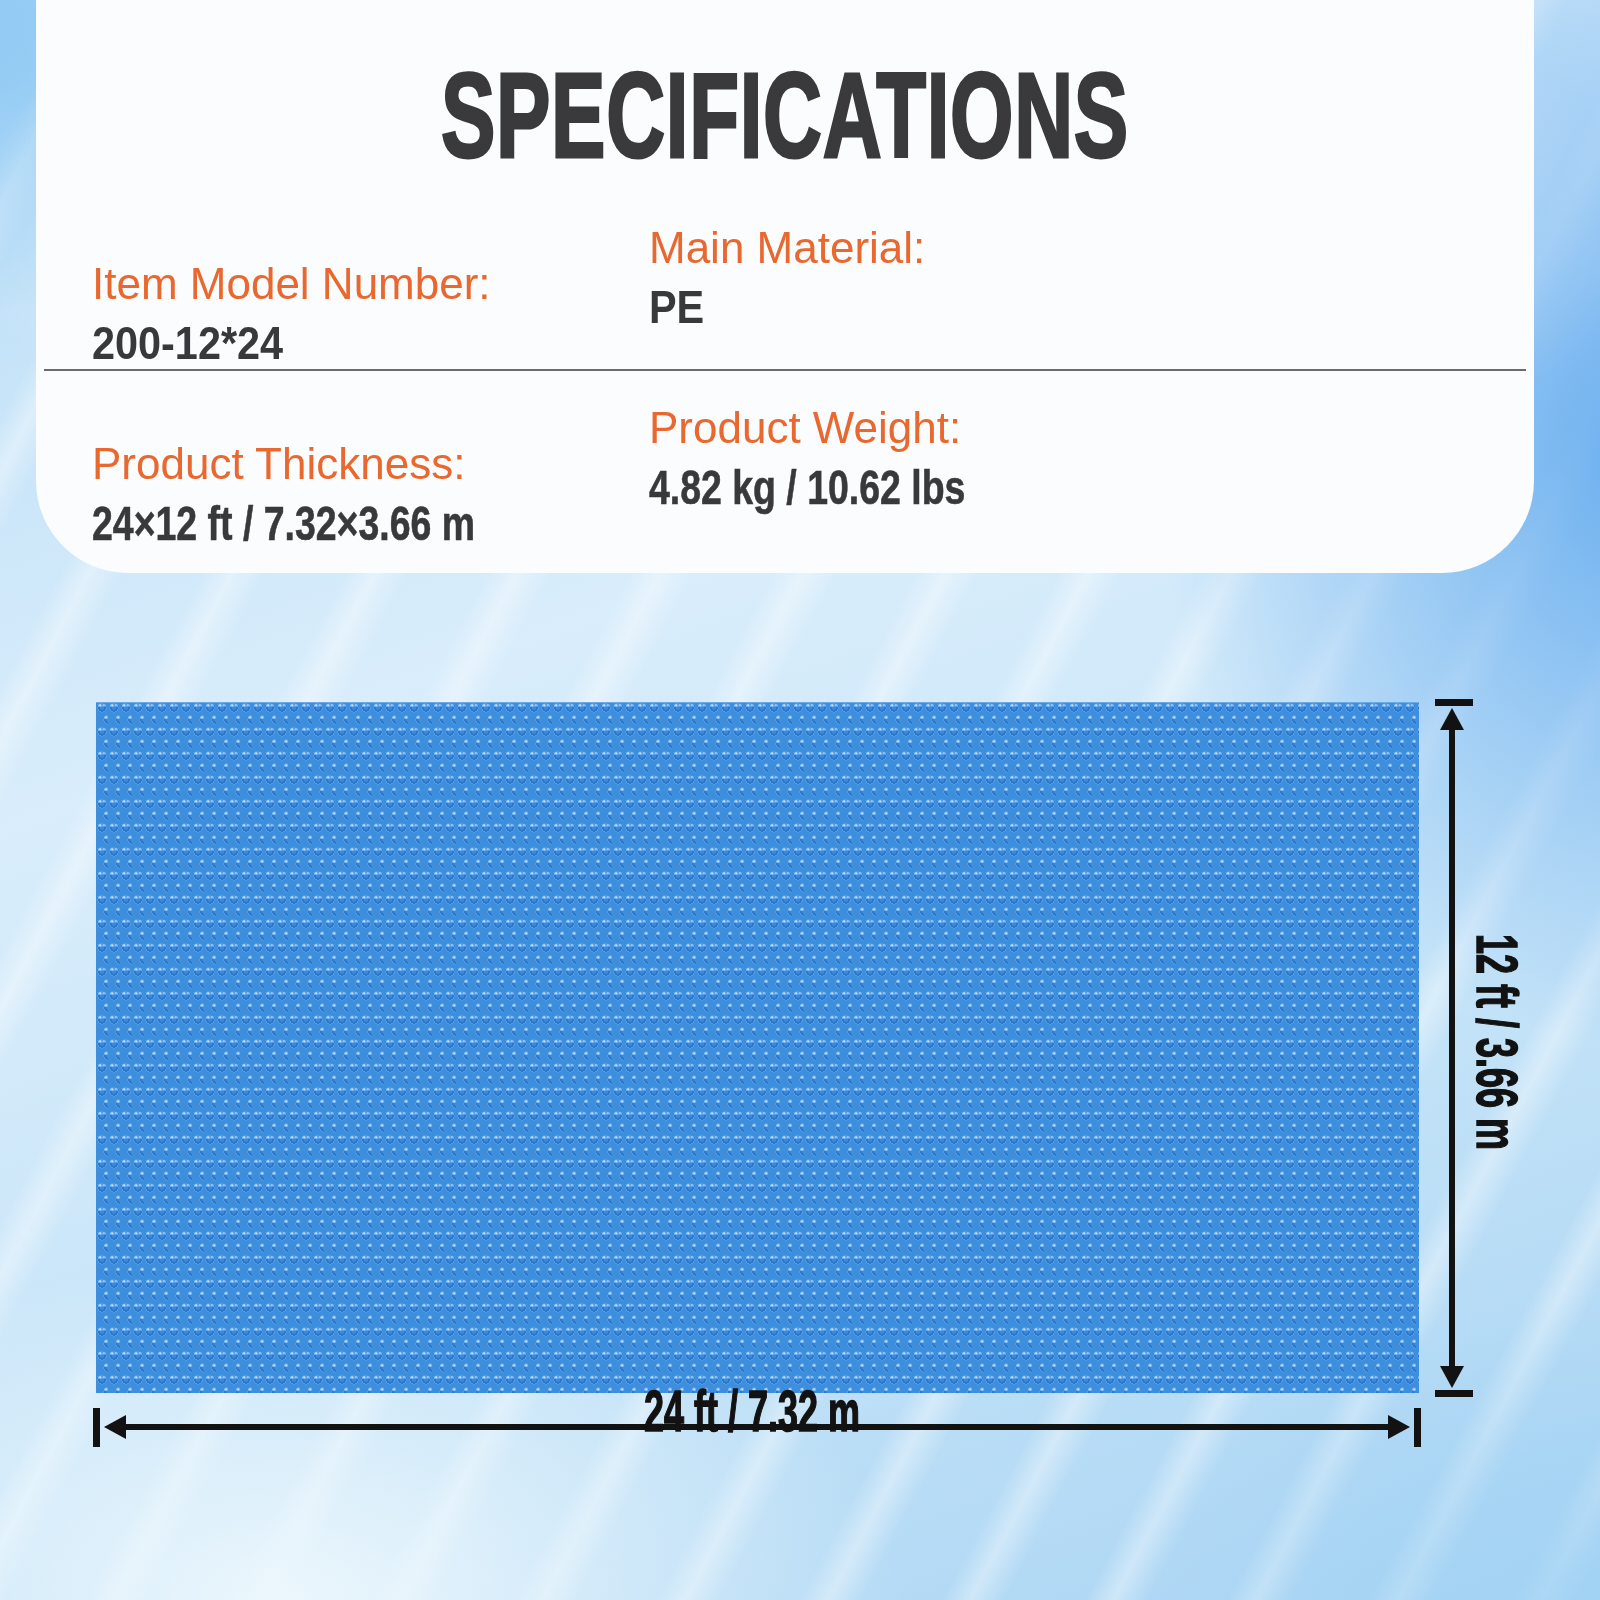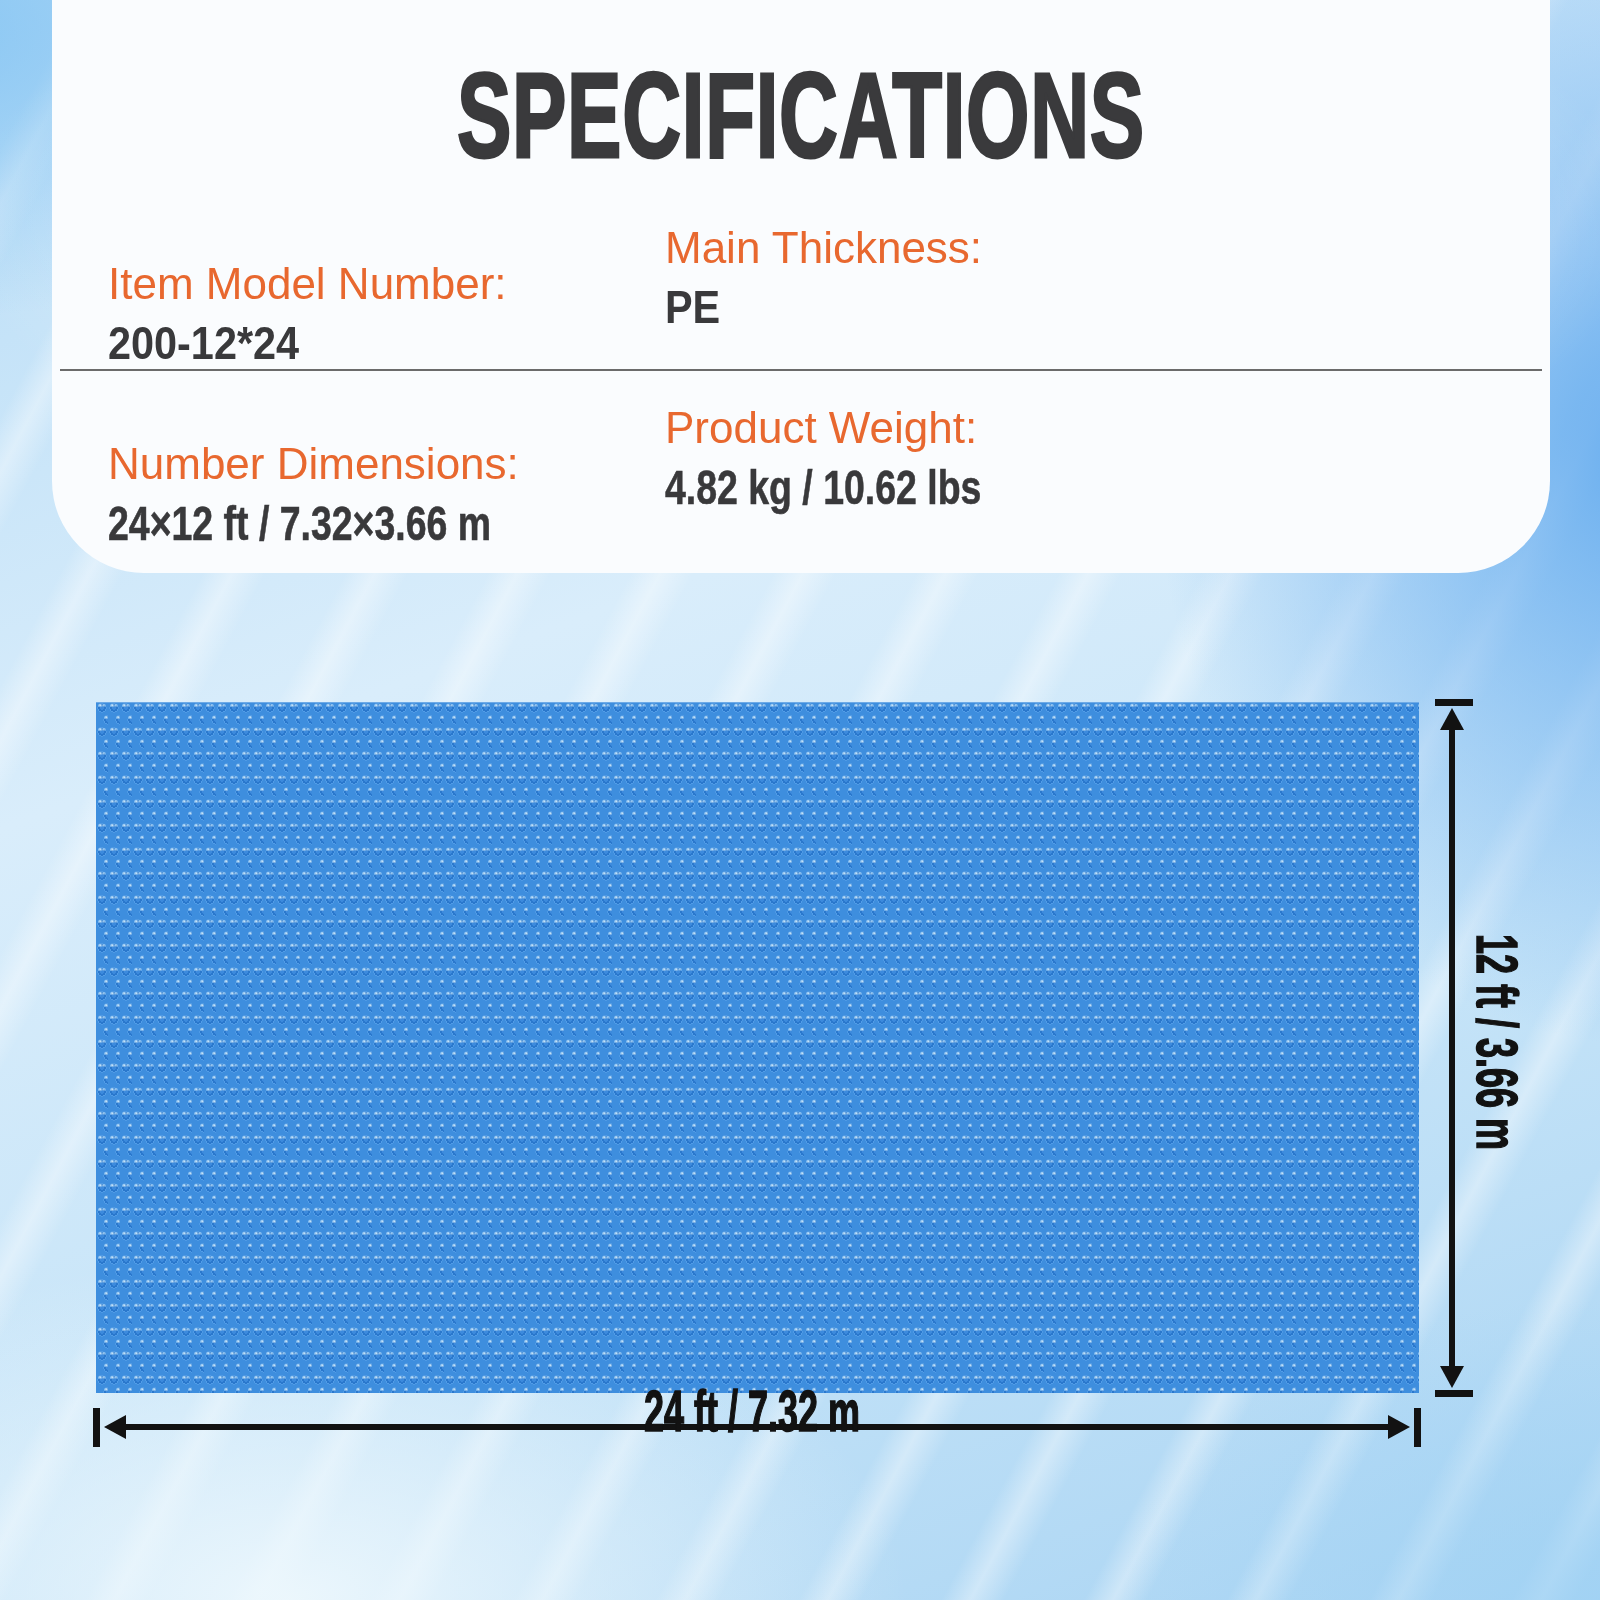--- a/index.html
+++ b/index.html
@@ -20,21 +20,21 @@
       radial-gradient(900px 480px at -6% 2%, rgba(132,196,243,.9), rgba(132,196,243,0) 60%),
       radial-gradient(1000px 560px at 18% 100%, rgba(238,248,253,.95), rgba(238,248,253,0) 62%),
       radial-gradient(800px 500px at 100% 100%, rgba(160,210,244,.8), rgba(160,210,244,0) 60%),
       repeating-linear-gradient(118deg, rgba(255,255,255,0) 0px, rgba(255,255,255,0) 70px, rgba(255,255,255,.38) 96px, rgba(255,255,255,0) 126px),
       linear-gradient(160deg, #b7dcf6 0%, #d9edfb 38%, #c6e4f8 68%, #a9d4f3 100%);
   }
 
   
   .spec-card {
     position: absolute;
-    left: 52px; top: 0; width: 1498px; height: 573px;
+    left: 36px; top: 0; width: 1498px; height: 573px;
     background: #fafcfe;
     border-radius: 0 0 92px 92px;
     padding-left: 40px;
   }
   .page-title {
     position: absolute; left: 0; top: 52px; width: 100%;
     text-align: center;
     font-size: 120px; font-weight: bold; line-height: 1.05;
     color: #3a3a3c;
     letter-spacing: 1px;
@@ -116,28 +116,28 @@
 <div class="water-bg"></div>
 
 <div class="spec-card">
   <h1 class="page-title"><span class="squeeze">SPECIFICATIONS</span></h1>
 
   <div class="spec-item row-1 col-1">
     <div class="spec-label">Item Model Number:</div>
     <div class="spec-value"><span class="val-plain">200-12*24</span></div>
   </div>
   <div class="spec-item row-1 col-2">
-    <div class="spec-label">Main Thickness:</div>
+    <div class="spec-label">Main Material:</div>
     <div class="spec-value"><span class="val-plain">PE</span></div>
   </div>
 
   <div class="divider"></div>
 
   <div class="spec-item row-2 col-1">
-    <div class="spec-label">Number Dimensions:</div>
+    <div class="spec-label">Product Thickness:</div>
     <div class="spec-value"><span class="val-cond">24×12 ft / 7.32×3.66 m</span></div>
   </div>
   <div class="spec-item row-2 col-2">
     <div class="spec-label">Product Weight:</div>
     <div class="spec-value"><span class="val-cond">4.82 kg / 10.62 lbs</span></div>
   </div>
 </div>
 
 <div class="pool-cover"></div>
 

